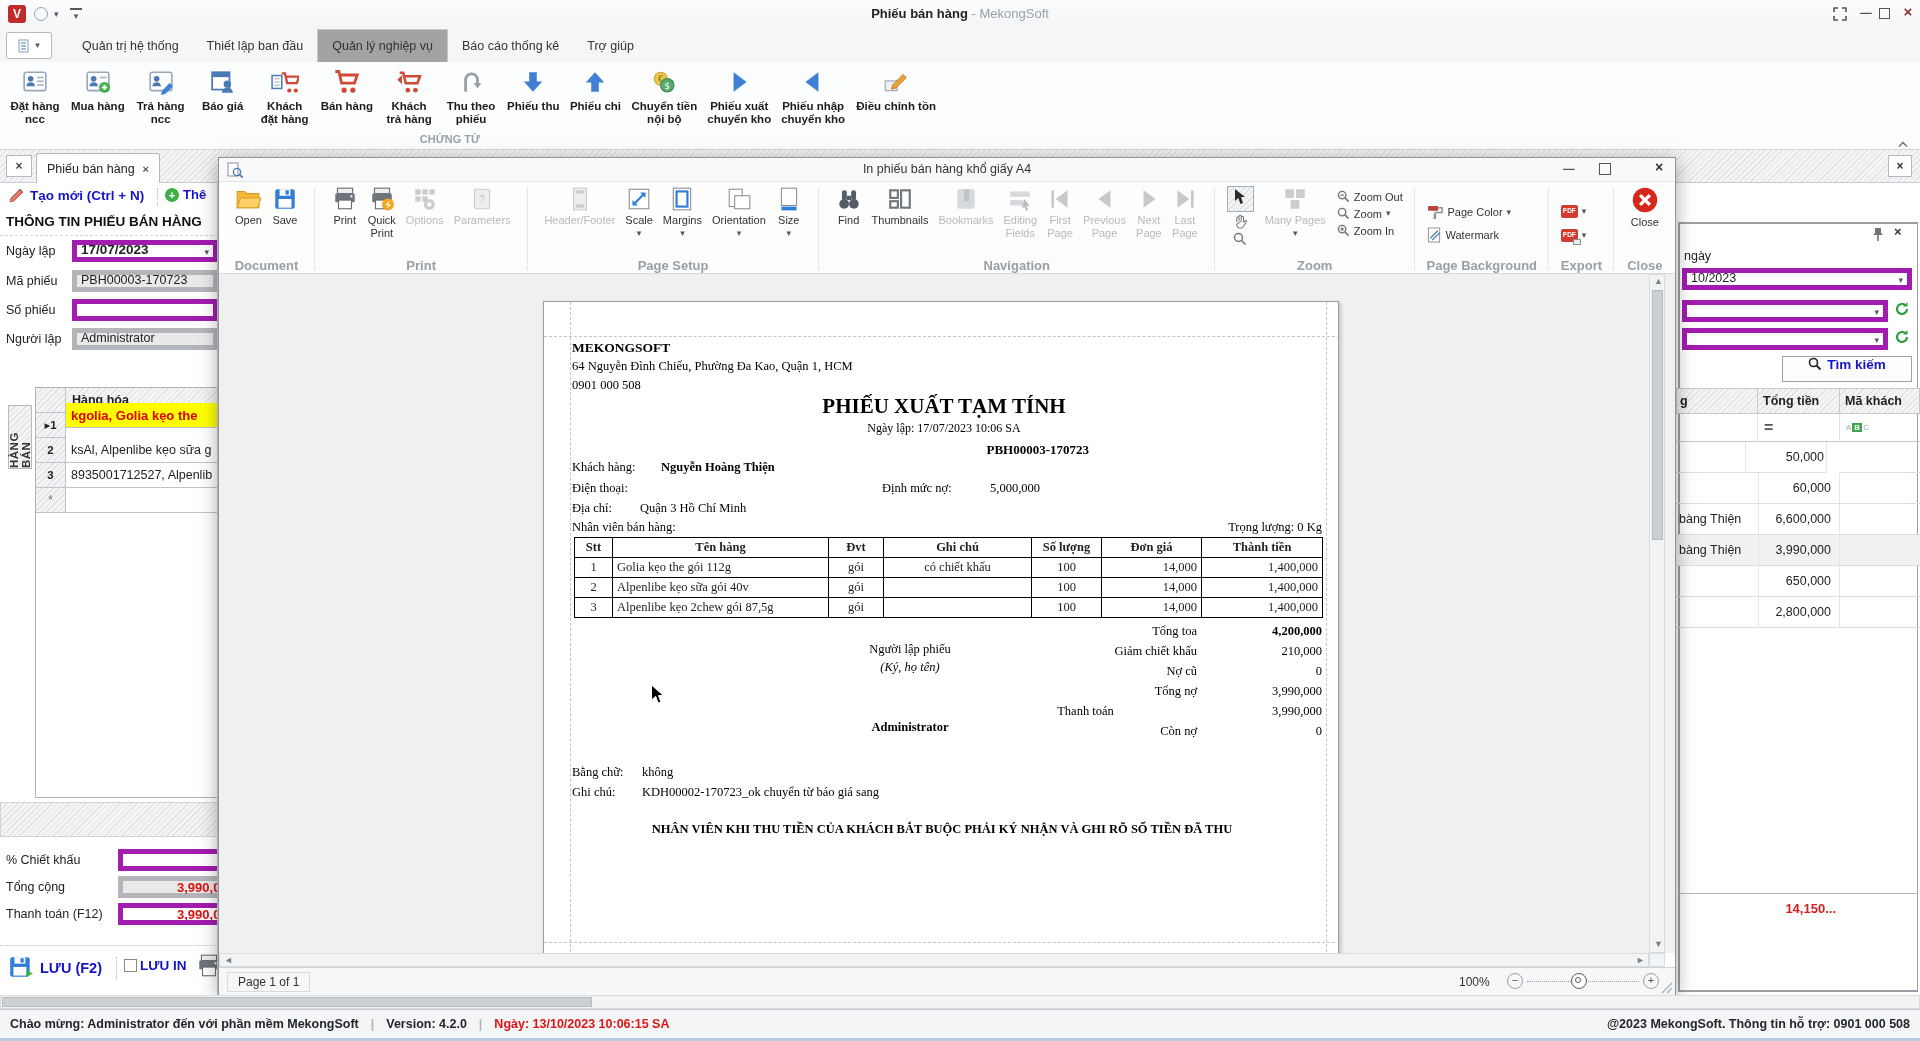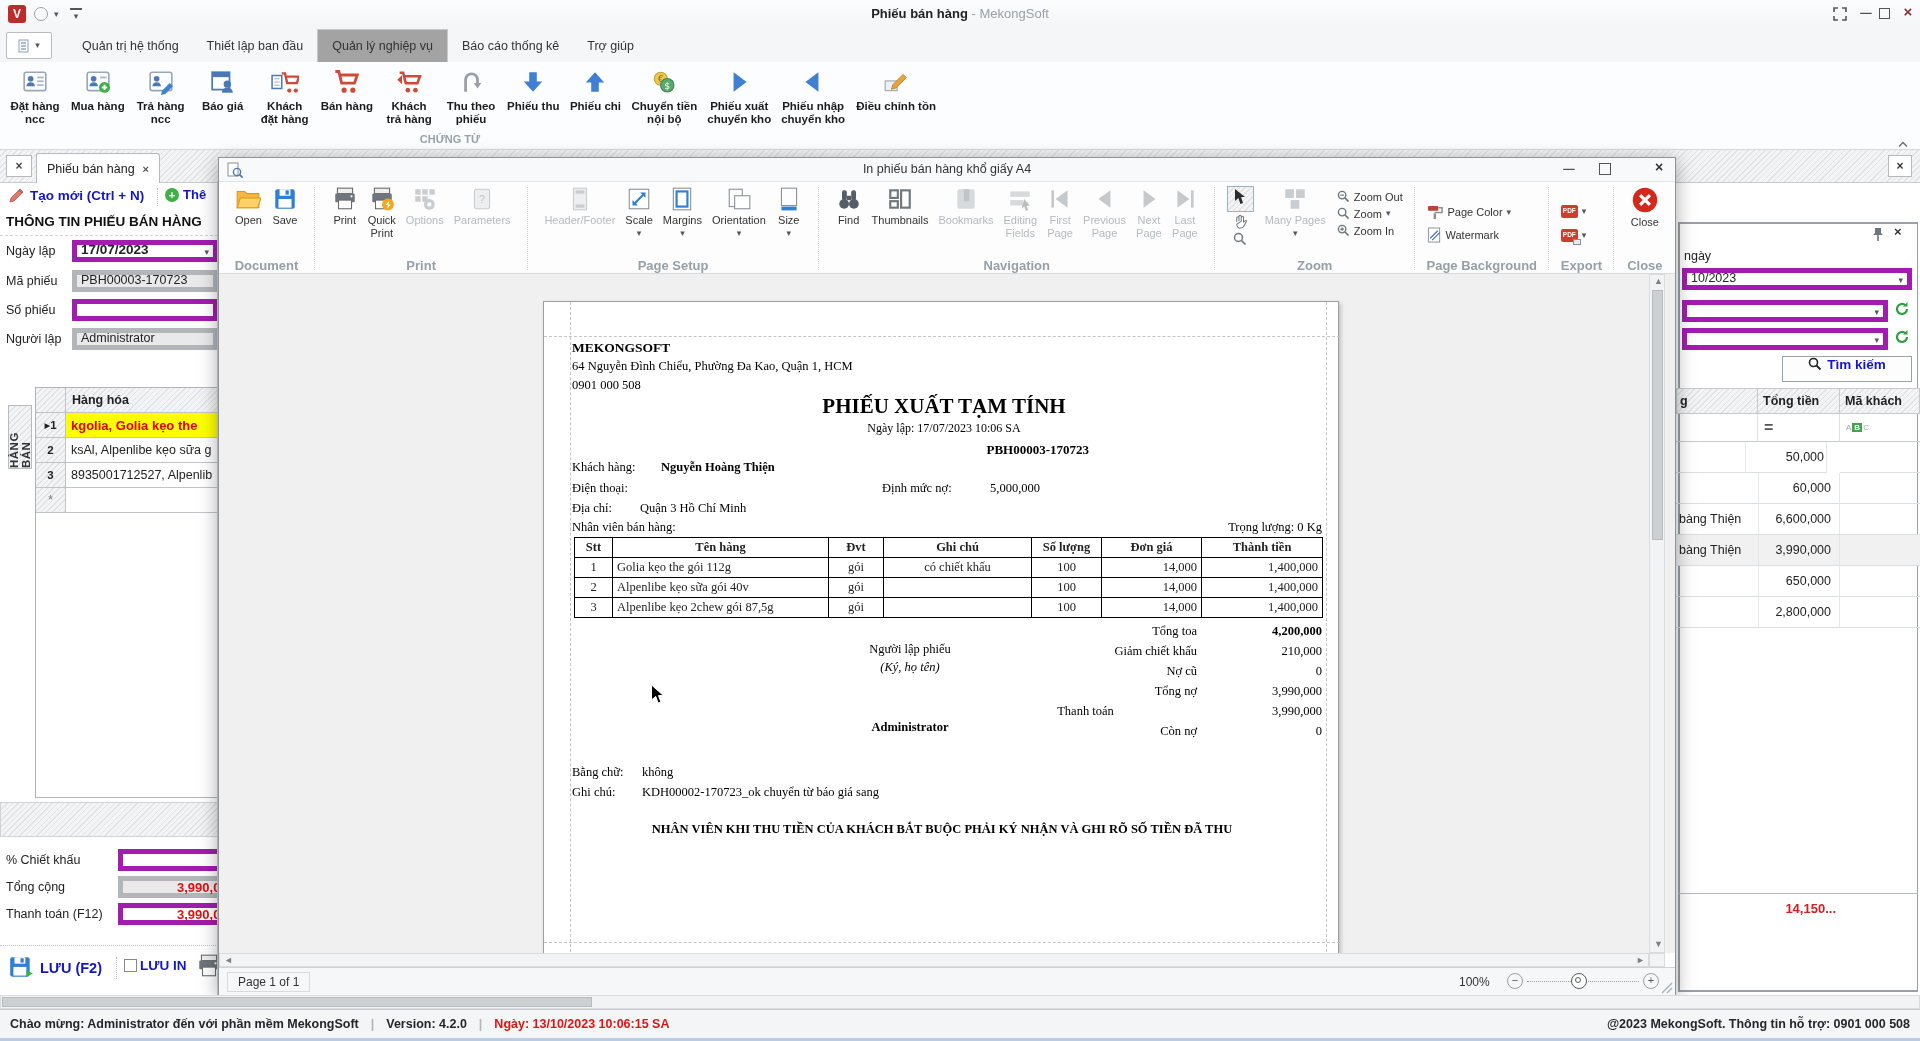--- a/index.html
+++ b/index.html
@@ -256,21 +256,21 @@
     <span style="writing-mode:vertical-rl;transform:rotate(180deg);font-size:11.5px;font-weight:bold;color:#333;letter-spacing:.5px">HÀNG BÁN</span>
   </div>
 
   <div class="abs" style="left:35px;top:204px;width:250px;height:411px;border:1px solid #b0b4b8;background:#fff">
     <div class="abs hatch" style="left:0;top:0;width:30px;height:25px;border-right:1px solid #c0c4c8;border-bottom:1px solid #c0c4c8"></div>
     <div class="abs hatch" style="left:30px;top:0;width:220px;height:25px;border-bottom:1px solid #c0c4c8;display:flex;align-items:center;padding-left:6px;font-weight:bold;font-size:12.5px">
         <span>Hàng hóa</span>
       </div>
 
     <div class="abs hatch" style="left:0;top:25px;width:30px;height:25px;border-right:1px solid #c0c4c8;border-bottom:1px solid #c0c4c8;font-size:11.5px;font-weight:bold;text-align:center;line-height:24px">▸<span>1</span></div>
-    <div class="abs" style="left:30px;top:25px;width:220px;height:25px;background:#ffff00;border-bottom:1px solid #c0c4c8;display:flex;align-items:center;padding-left:5px;font-size:13px;font-weight:bold;color:#e00000;white-space:nowrap;overflow:hidden">
+    <div class="abs" style="left:30px;top:15px;width:220px;height:25px;background:#ffff00;border-bottom:1px solid #c0c4c8;display:flex;align-items:center;padding-left:5px;font-size:13px;font-weight:bold;color:#e00000;white-space:nowrap;overflow:hidden">
         <span>kgolia, Golia kẹo the</span>
       </div>
 
     <div class="abs hatch" style="left:0;top:50px;width:30px;height:25px;border-right:1px solid #c0c4c8;border-bottom:1px solid #c0c4c8;font-size:11.5px;font-weight:bold;text-align:center;line-height:24px"><span>2</span></div>
     <div class="abs" style="left:30px;top:50px;width:220px;height:25px;border-bottom:1px solid #c0c4c8;display:flex;align-items:center;padding-left:5px;font-size:12.5px;white-space:nowrap;overflow:hidden">
         <span>ksAl, Alpenlibe kẹo sữa g</span>
       </div>
 
     <div class="abs hatch" style="left:0;top:75px;width:30px;height:25px;border-right:1px solid #c0c4c8;border-bottom:1px solid #c0c4c8;font-size:11.5px;font-weight:bold;text-align:center;line-height:24px"><span>3</span></div>
     <div class="abs" style="left:30px;top:75px;width:220px;height:25px;border-bottom:1px solid #c0c4c8;display:flex;align-items:center;padding-left:5px;font-size:12.5px;white-space:nowrap;overflow:hidden">

